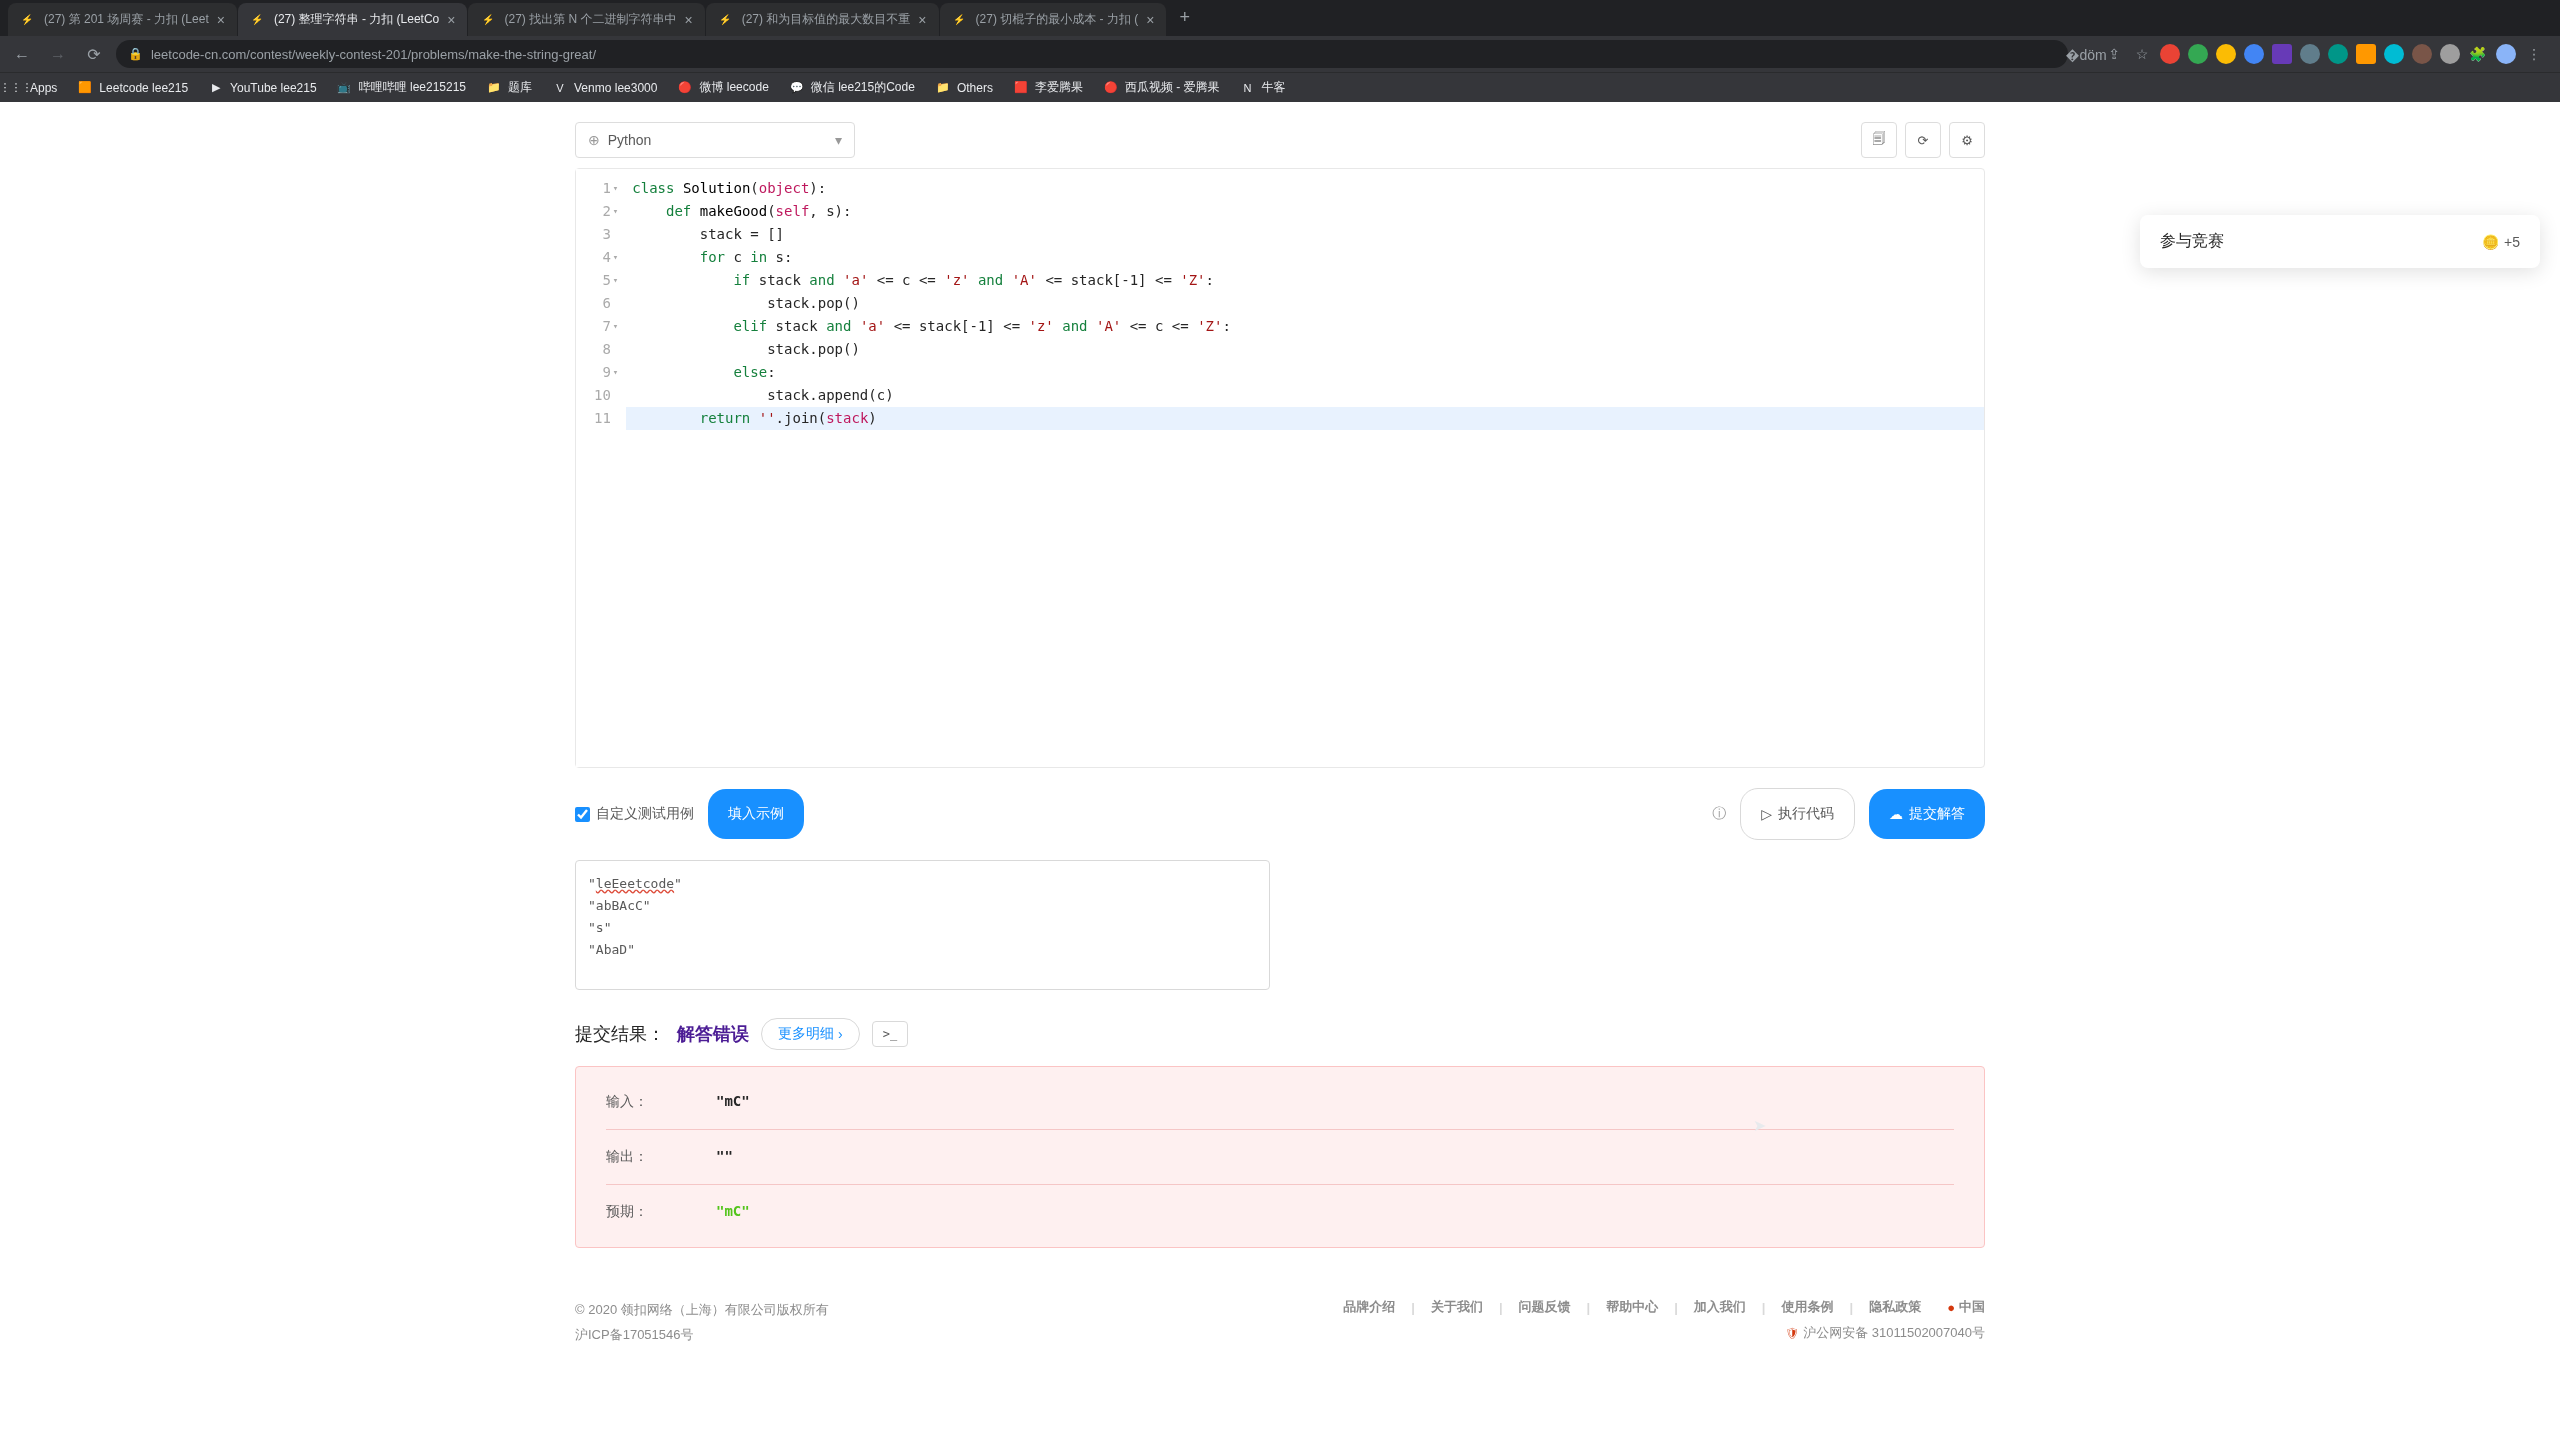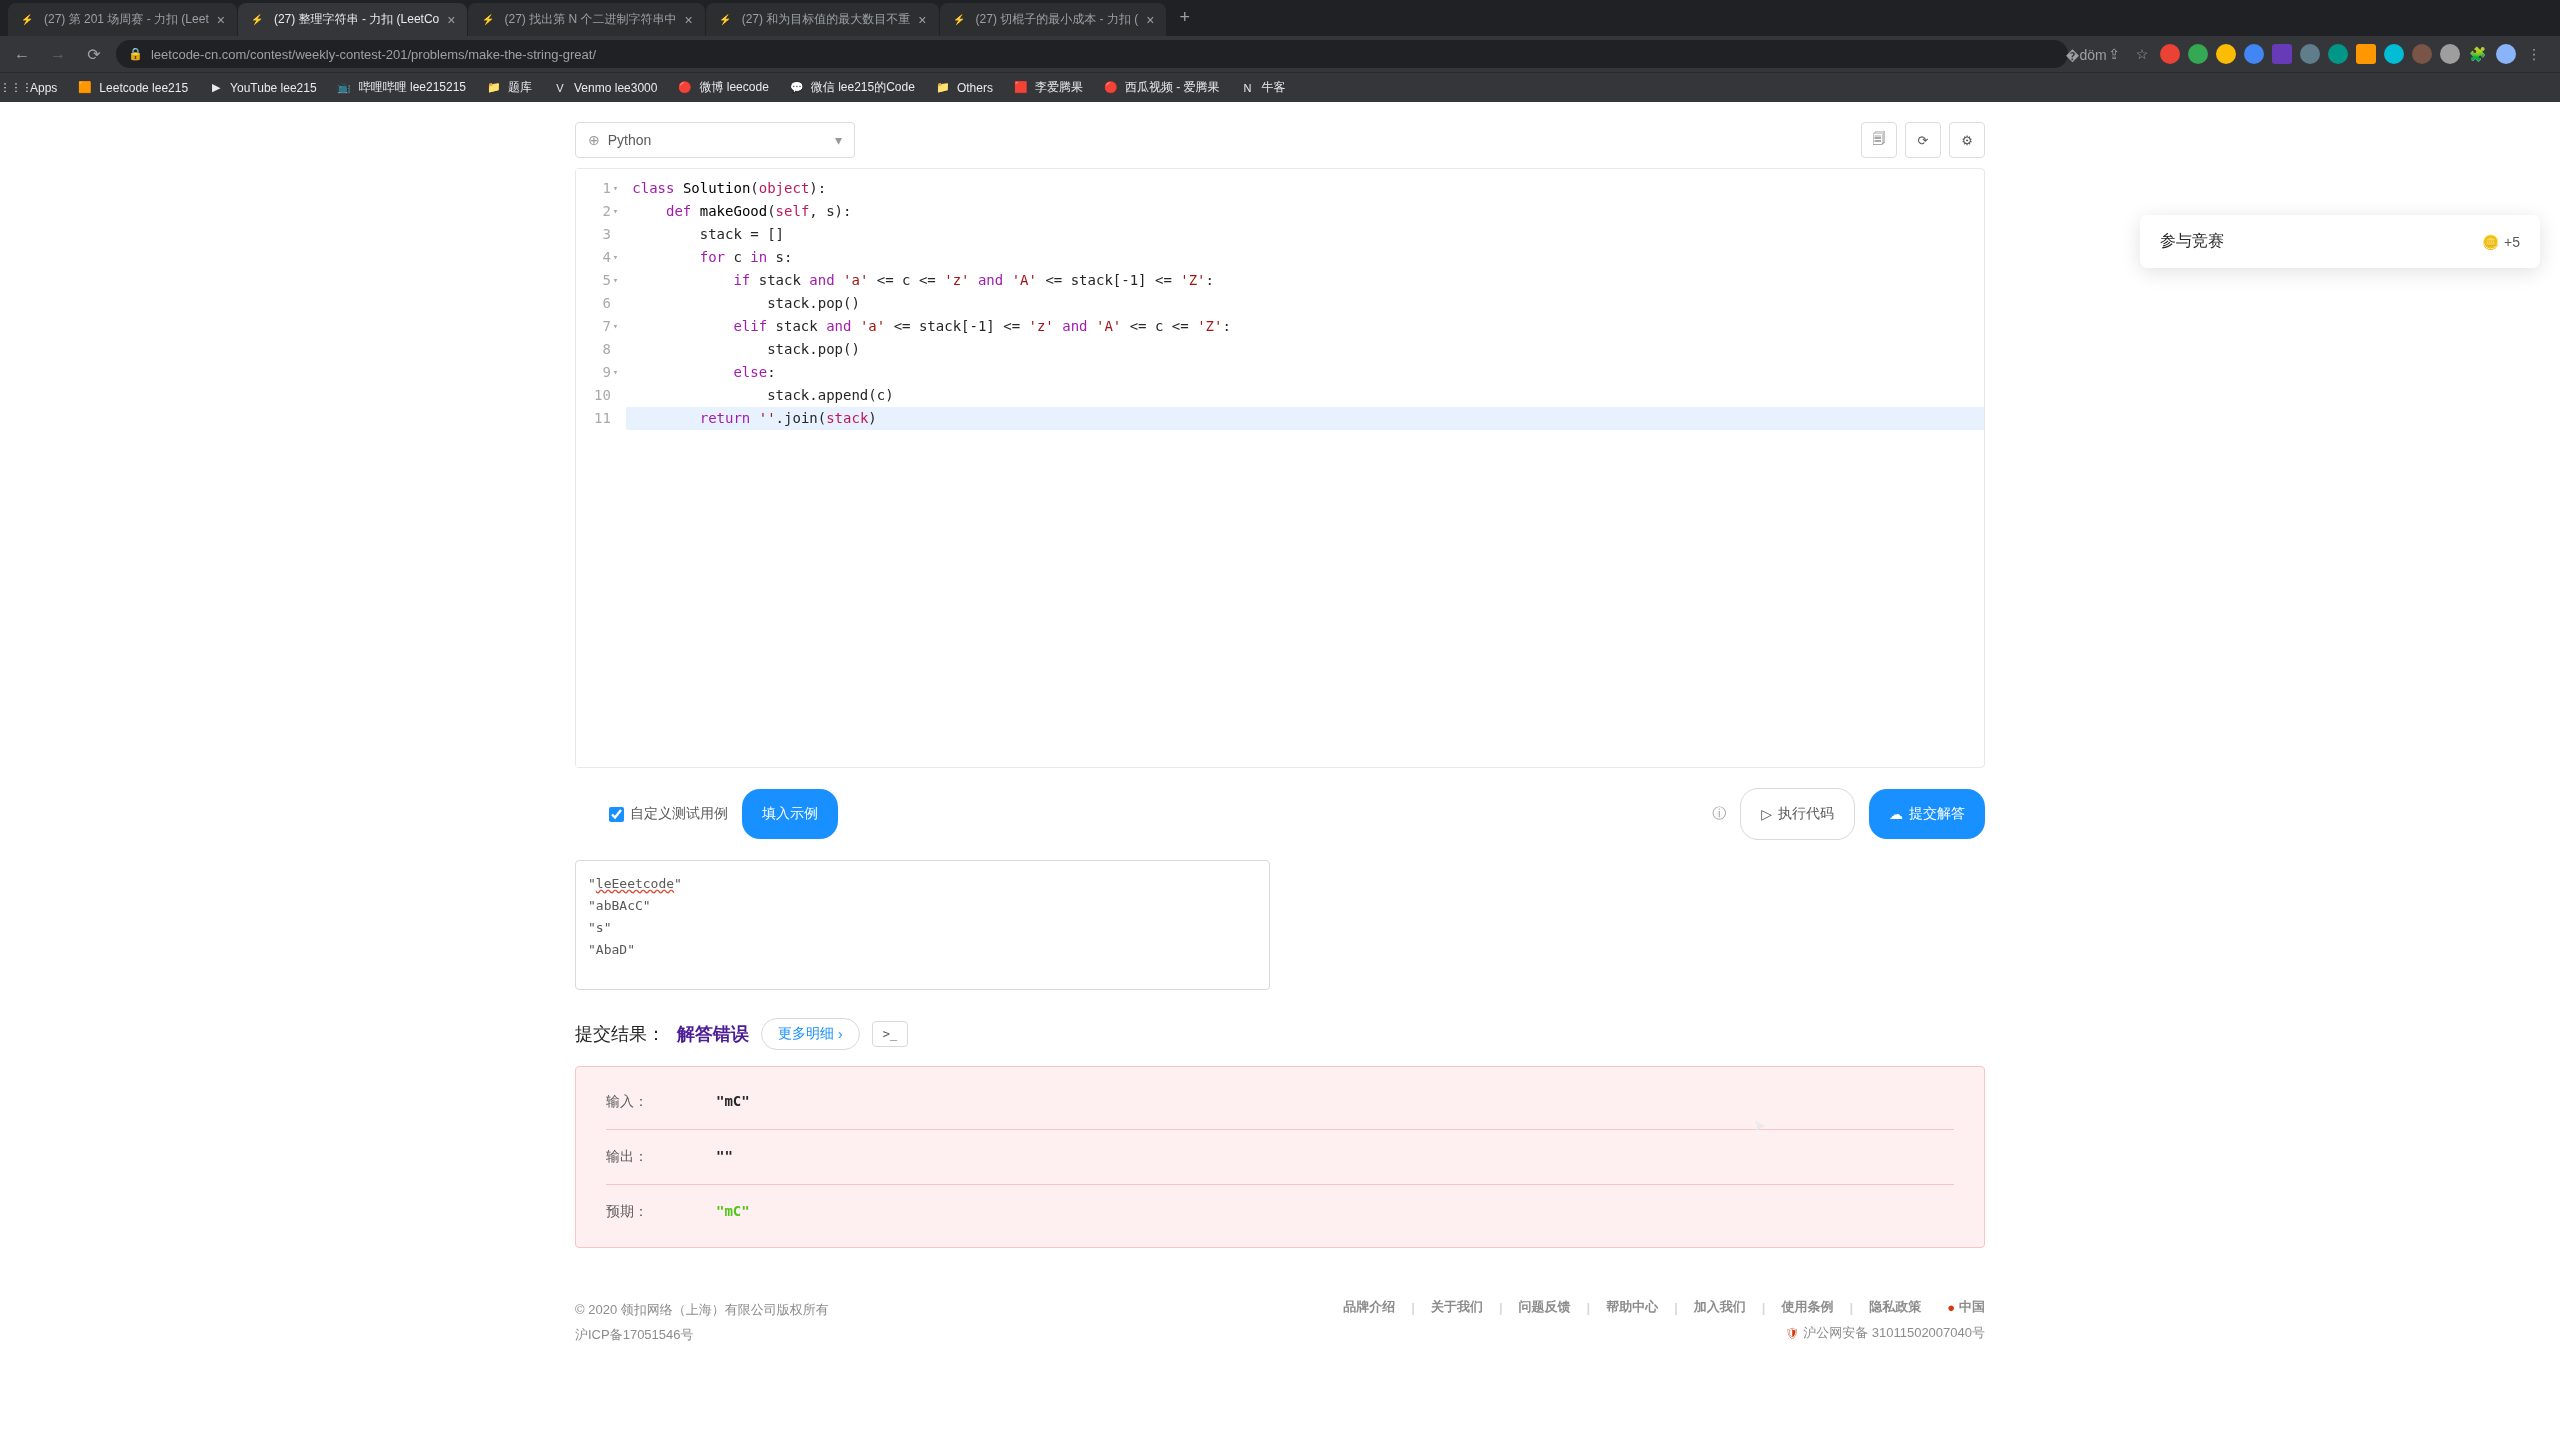--- a/index.html
+++ b/index.html
@@ -151,32 +151,32 @@
     }
     .gutter-line { display: flex; justify-content: flex-end; align-items: center; gap: 2px; }
     .fold { color: #aaa; font-size: 9px; }
     .code-area {
       flex: 1;
       padding: 8px 0;
       white-space: pre;
     }
     .code-line { padding-left: 6px; }
     .code-line.highlighted { background: #e8f2fe; }
-    .kw { color: #a21caf; }
+    .kw { color: #15803d; }
     .fn { color: #000; }
     .builtin { color: #be185d; }
     .str { color: #a31515; }
     
     .controls-row {
       display: flex;
       justify-content: space-between;
       align-items: center;
       margin-top: 20px;
     }
-    .left-controls { display: flex; gap: 14px; margin-left: 34px; }
+    .left-controls { display: flex; gap: 14px; }
     .checkbox-wrap { display: flex; align-items: center; gap: 6px; font-size: 14px; color: #595959; }
     .checkbox-wrap input { width: 15px; height: 15px; accent-color: #1890ff; }
     .pill-btn {
       background: #1890ff;
       color: #fff;
       border: none;
       border-radius: 18px;
       padding: 16px 20px;
       font-size: 14px;
       cursor: pointer;

